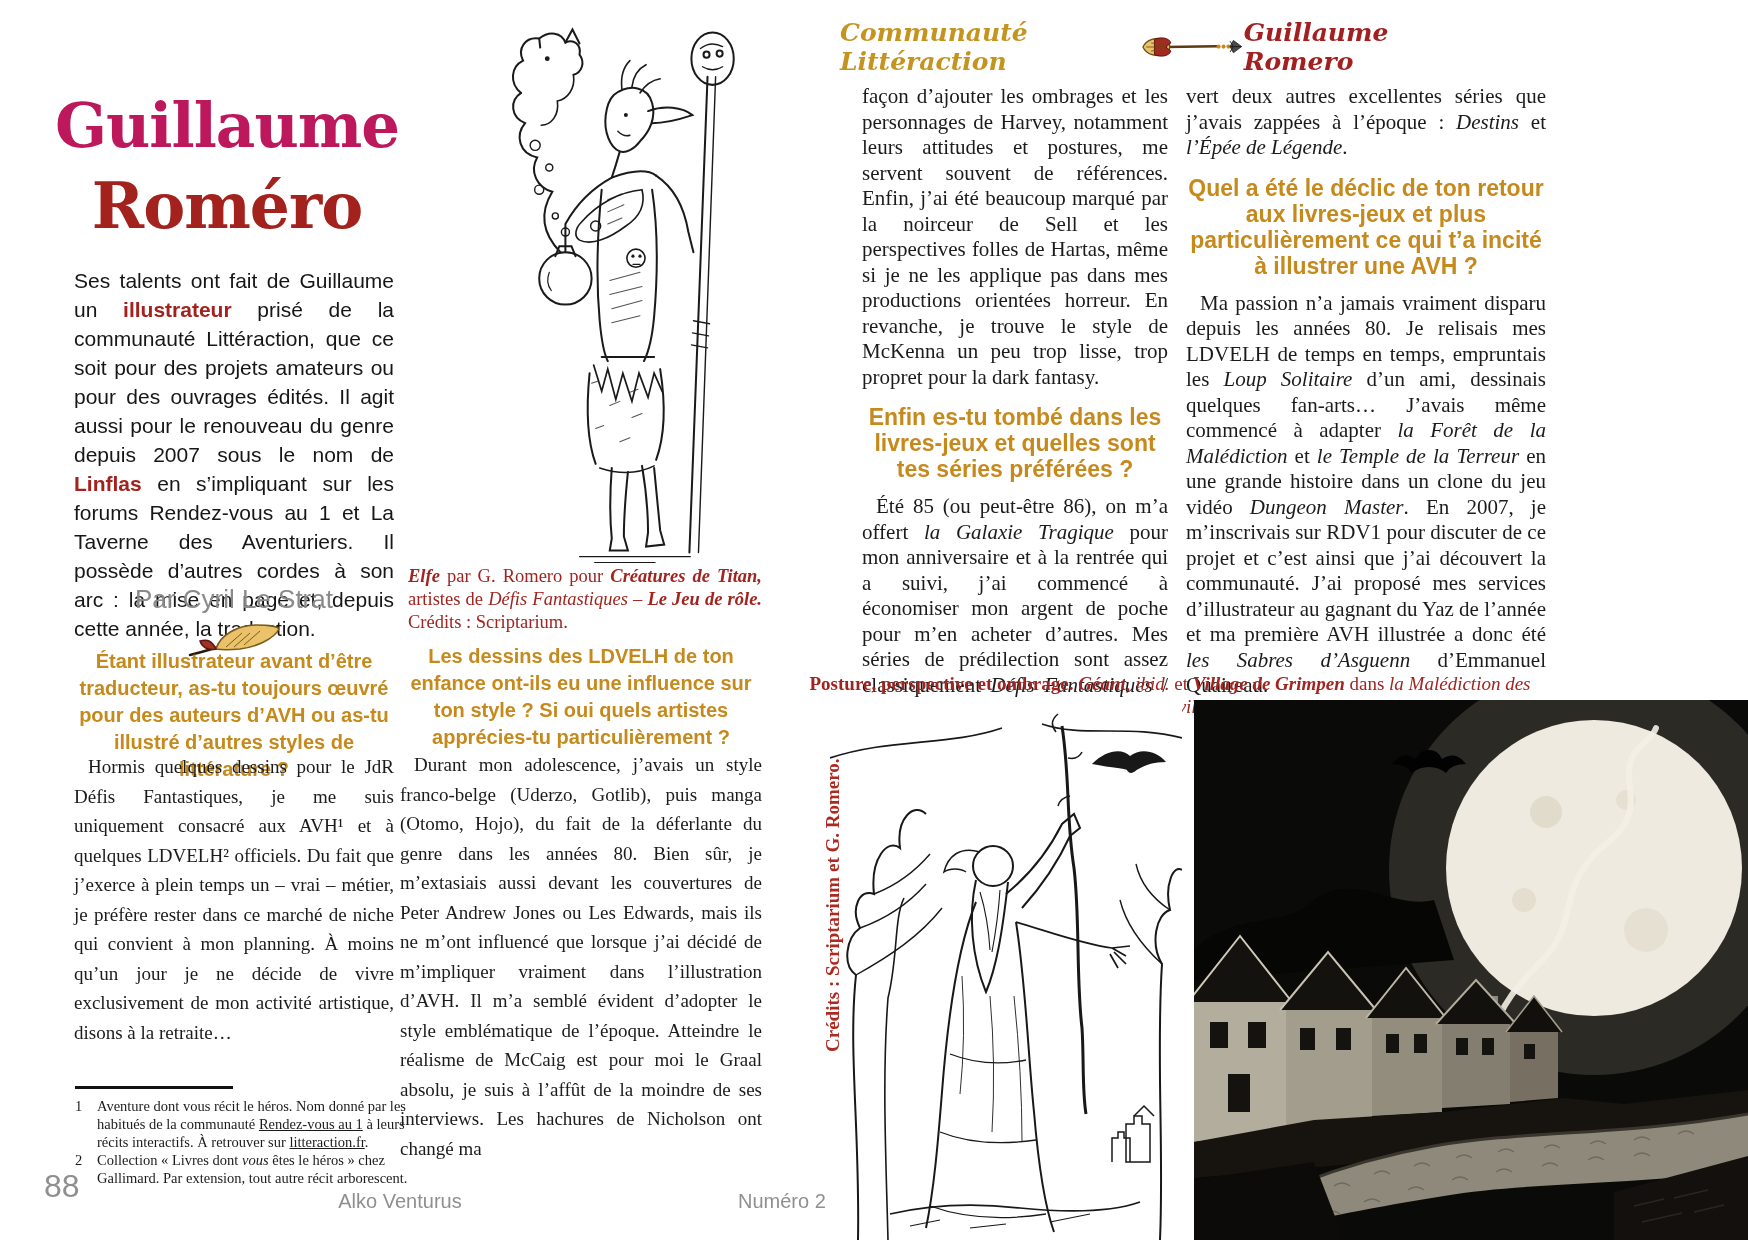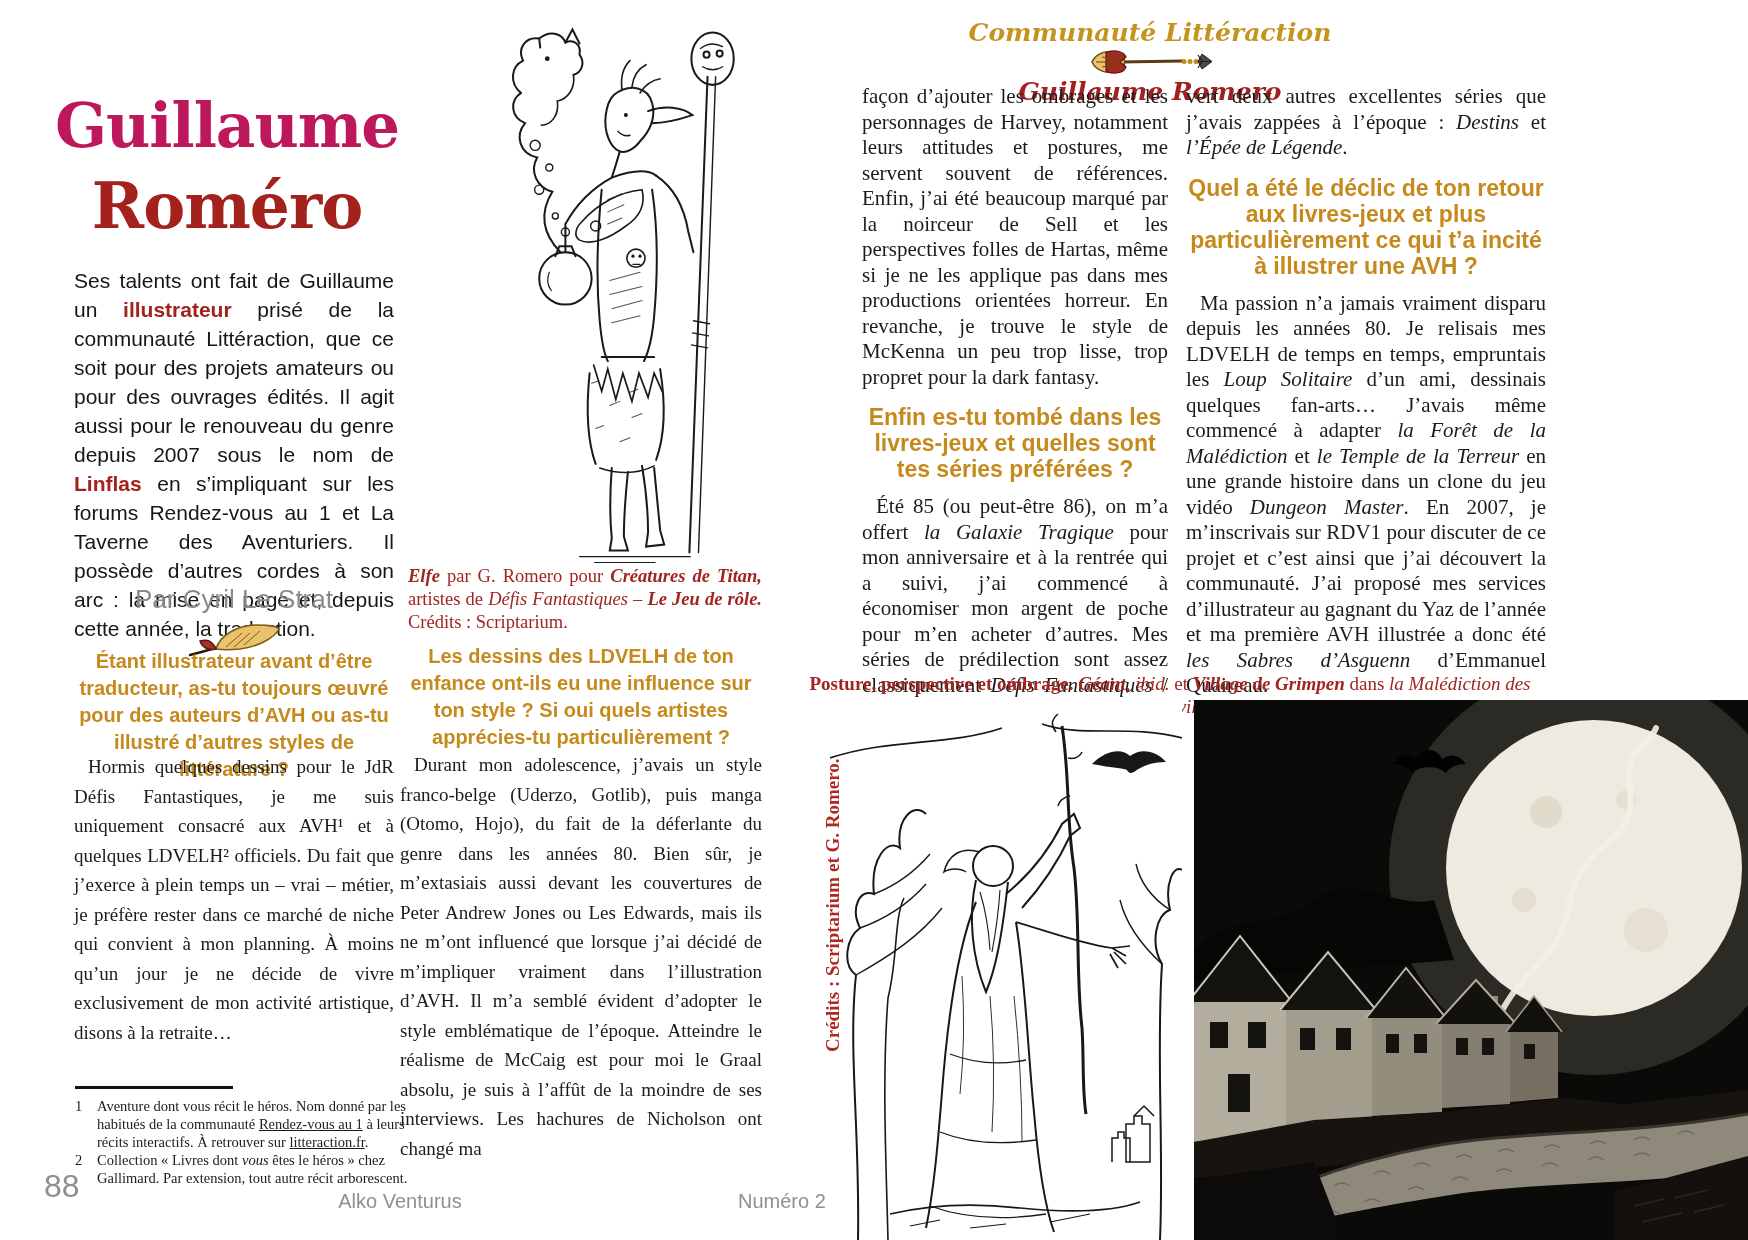--- a/index.html
+++ b/index.html
@@ -35,21 +35,21 @@
   .elf-art{left:388px;top:18px;width:378px;height:545px;}
   .caption{color:#A02420;font-size:18.5px;line-height:23px;margin:0;}
   .elf-caption{left:408px;top:565px;width:354px;text-align:justify;}
   .q2{left:400px;top:643px;width:362px;}
   .a2{left:400px;top:750px;width:362px;}
   .pagenum{left:44px;top:1168px;font-family:"Liberation Sans", sans-serif;font-size:32px;color:var(--gray);}
   .footer-center{left:290px;top:1190px;width:220px;text-align:center;
     font-family:"Liberation Sans", sans-serif;font-size:20px;color:var(--gray);}
   .footer-right{left:738px;top:1190px;font-family:"Liberation Sans", sans-serif;font-size:20px;color:var(--gray);}
   
-  .rp-header{left:840px;top:18px;width:620px;display:flex;align-items:center;justify-content:center;flex-direction:column;}
+  .rp-header{left:840px;top:18px;width:620px;display:flex;align-items:center;justify-content:center;}
   .rp-header .h-gold{font-family:"DejaVu Serif", serif;font-style:italic;font-weight:700;font-size:25px;color:#C4941F;}
   .rp-header .h-red{font-family:"DejaVu Serif", serif;font-style:italic;font-weight:700;font-size:25px;color:#A32020;}
   .col3{left:862px;top:84px;width:306px;}
   .col4{left:1186px;top:84px;width:360px;}
   .col .bodyflow{margin:0;text-align:justify;font-size:21px;line-height:25.5px;}
   .col .q{margin:14px 0 12px 0;font-size:23px;line-height:26px;}
   .bottom-caption{left:790px;top:672px;width:760px;text-align:center;font-size:19px;line-height:23px;}
   .bottom-caption .sb{color:#A02420;}
   .img-giant{left:830px;top:700px;width:352px;height:540px;}
   .img-village{left:1194px;top:700px;width:554px;height:540px;}

